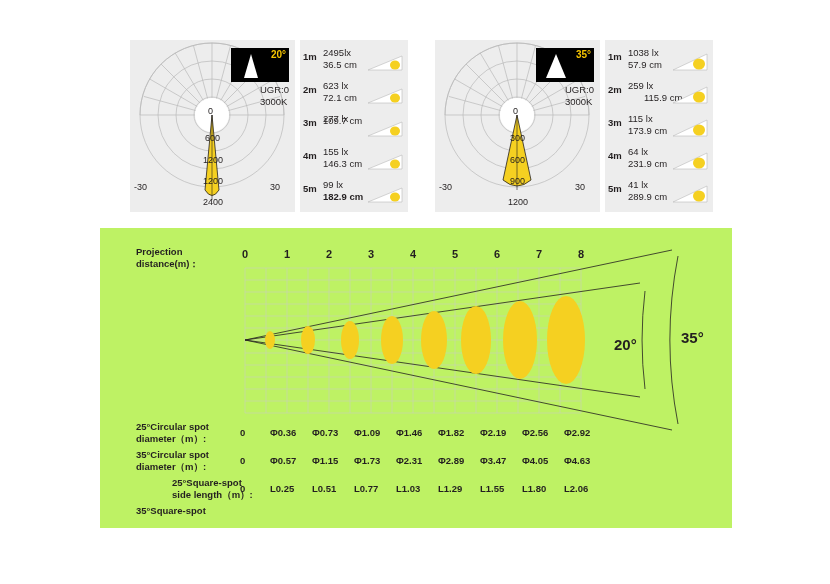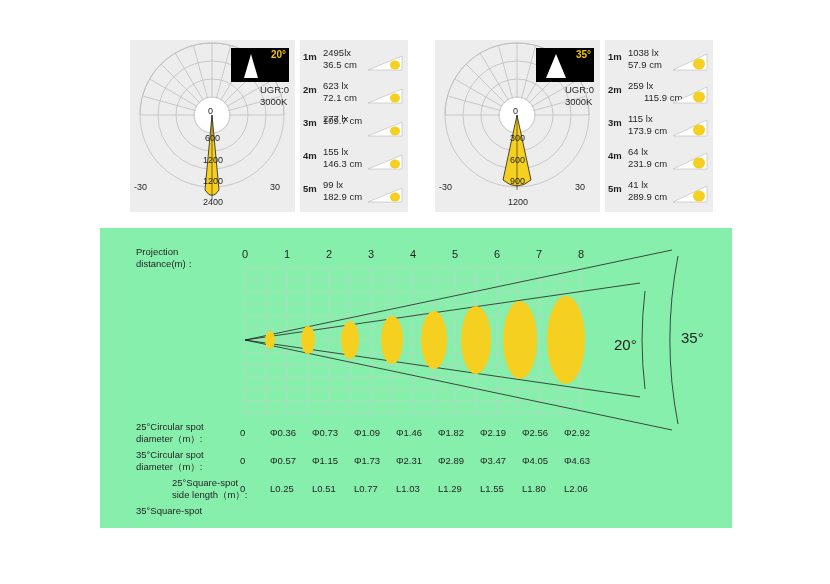--- a/index.html
+++ b/index.html
@@ -104,21 +104,22 @@
     height: 24px;
   }
 
   
   .bottom {
     position: absolute;
     left: 100px;
     top: 228px;
     width: 632px;
     height: 300px;
-    background: #86efac;
+    background: #bef264;
+    font-weight: bold;
   }
   .bottom-svg { position: absolute; left: 0; top: 0; }
 
   .b-text {
     position: absolute;
     font-size: 9.5px;
     line-height: 11.5px;
     color: #231f20;
     white-space: pre-line;
   }
@@ -227,21 +228,21 @@
         <span class="lux-vals">155 lx</span>
         <span class="lux-vals" style="top:13px;">146.3 cm</span>
         <svg class="lux-fig" viewBox="0 0 42 24">
           <polygon points="4,20 38,6 38,20" fill="#ffffff" stroke="#b9b9b9" stroke-width="0.6"></polygon>
           <ellipse cx="31" cy="15" rx="5" ry="4.5" fill="#f5d021"></ellipse>
         </svg>
       </div>
       <div class="lux-row">
         <span class="lux-dist">5m</span>
         <span class="lux-vals">99 lx</span>
-        <span class="lux-vals" style="top:13px;">182.9 cm</span>
+        <span class="lux-vals" style="top:13px;font-weight:bold;">182.9 cm</span>
         <svg class="lux-fig" viewBox="0 0 42 24">
           <polygon points="4,20 38,6 38,20" fill="#ffffff" stroke="#b9b9b9" stroke-width="0.6"></polygon>
           <ellipse cx="31" cy="15" rx="5" ry="4.5" fill="#f5d021"></ellipse>
         </svg>
       </div>
     </div>
   </div>
 
   <div class="panel polar" id="polar-35">
     <svg class="polar-svg" width="165" height="172" viewBox="0 0 165 172">

